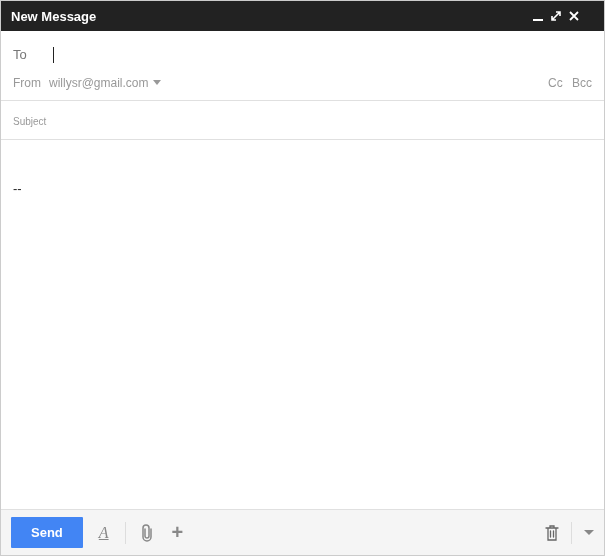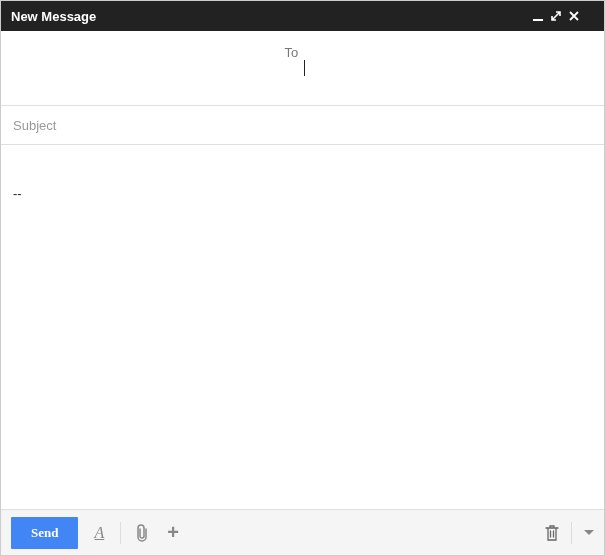--- a/index.html
+++ b/index.html
@@ -2,38 +2,38 @@
 <html><head>
 <meta charset="utf-8">
 <style>
   * { box-sizing: border-box; margin: 0; padding: 0; }
   html, body { width: 605px; height: 556px; font-family: Arial, Helvetica, sans-serif; overflow: hidden; }
   .window { width: 605px; height: 556px; display: flex; flex-direction: column; border: 1px solid #ccc; background: #fff; }
   .titlebar { height: 30px; background: #222; color: #fff; display: flex; align-items: center; padding: 0 24px 0 10px; font-size: 13px; font-weight: bold; }
   .titlebar .spacer { flex: 1; }
   .titlebar .tbtn { cursor: pointer; margin-left: 6px; display: flex; align-items: center; }
   .recipients { padding: 8px 12px 4px 12px; }
-  .row-to { display: flex; align-items: center; font-size: 13px; color: #777; padding: 6px 0; flex-direction: column; }
+  .row-to { display: flex; align-items: center; font-size: 13px; color: #777; padding: 6px 0; }
   .row-to .label { width: 36px; color: #777; }
   .to-input { flex: 1; border: none; outline: none; font-size: 13px; color: #222; padding: 2px; }
   .cursor-bar { width: 1px; height: 16px; background: #222; margin-left: 4px; }
   .row-from { display: flex; align-items: center; font-size: 12px; color: #999; padding: 6px 0; }
   .row-from .label { width: 36px; }
   .from-addr { color: #999; margin-right: 4px; }
   .caret { display:inline-flex; align-items:center; cursor:pointer; }
   .ccbcc { margin-left: auto; color: #999; font-size: 12px; }
   .ccbcc span { margin-left: 6px; cursor: pointer; }
   .hr { height: 1px; background: #e0e0e0; margin: 0; }
   .subject { padding: 10px 12px; }
-  .subject-input { width: 100%; border: none; outline: none; font-size: 13px; color: #222; }
+  .subject-input { width: 100%; border: none; outline: none; font-size: 10px; color: #222; }
   .subject-input::placeholder { color: #999; }
   .body-area { flex: 1; padding: 12px; font-size: 13px; color: #222; overflow: auto; line-height: 1.4; }
   .body-area .sig-sep { margin-top: 28px; }
   .toolbar { height: 46px; border-top: 1px solid #e0e0e0; background: #f5f5f5; display: flex; align-items: center; padding: 0 10px; }
-  .send-btn { background: #4285f4; color: #fff; border: none; font-size: 13px; font-weight: bold; padding: 8px 20px; cursor: pointer; border-radius: 1px; font-family: Liberation Serif, serif; }
+  .send-btn { background: #4285f4; color: #fff; border: none; font-size: 13px; font-weight: bold; padding: 8px 20px; cursor: pointer; border-radius: 1px; }
   .tool { margin-left: 12px; cursor: pointer; color: #888; display: flex; align-items: center; }
   .tool-font { font-family: Georgia, 'Times New Roman', serif; font-style: italic; font-size: 16px; text-decoration: underline; padding: 0 4px; }
   .vdiv { width: 1px; height: 22px; background: #ddd; margin-left: 12px; }
   .tool-plus { font-size: 20px; font-weight: bold; padding: 0 4px; }
   .toolbar .spacer { flex: 1; }
 </style>
 </head>
 <body>
 
 <div class="window">
@@ -56,20 +56,33 @@
           <path d="M2 2 L10 10 M10 2 L2 10" stroke="#fff" stroke-width="1.8"></path>
         </svg>
     </span>
   </div>
 
   <div class="recipients">
     <div class="row-to">
       <span class="label">To</span>
       <span class="cursor-bar"></span>
       <input class="to-input" type="text" value="" style="">
+    </div>
+    <div class="row-from">
+      <span class="label">From</span>
+      <span class="from-addr">willysr@gmail.com</span>
+      <span class="caret">
+        <svg width="8" height="6" viewBox="0 0 8 6">
+            <path d="M0 0 L4 5 L8 0 Z" fill="#999"></path>
+          </svg>
+      </span>
+      <span class="ccbcc">
+        <span>Cc</span>
+        <span>Bcc</span>
+      </span>
     </div>
   </div>
 
   <div class="hr"></div>
 
   <div class="subject">
     <input class="subject-input" type="text" placeholder="Subject" style="">
   </div>
 
   <div class="hr"></div>

